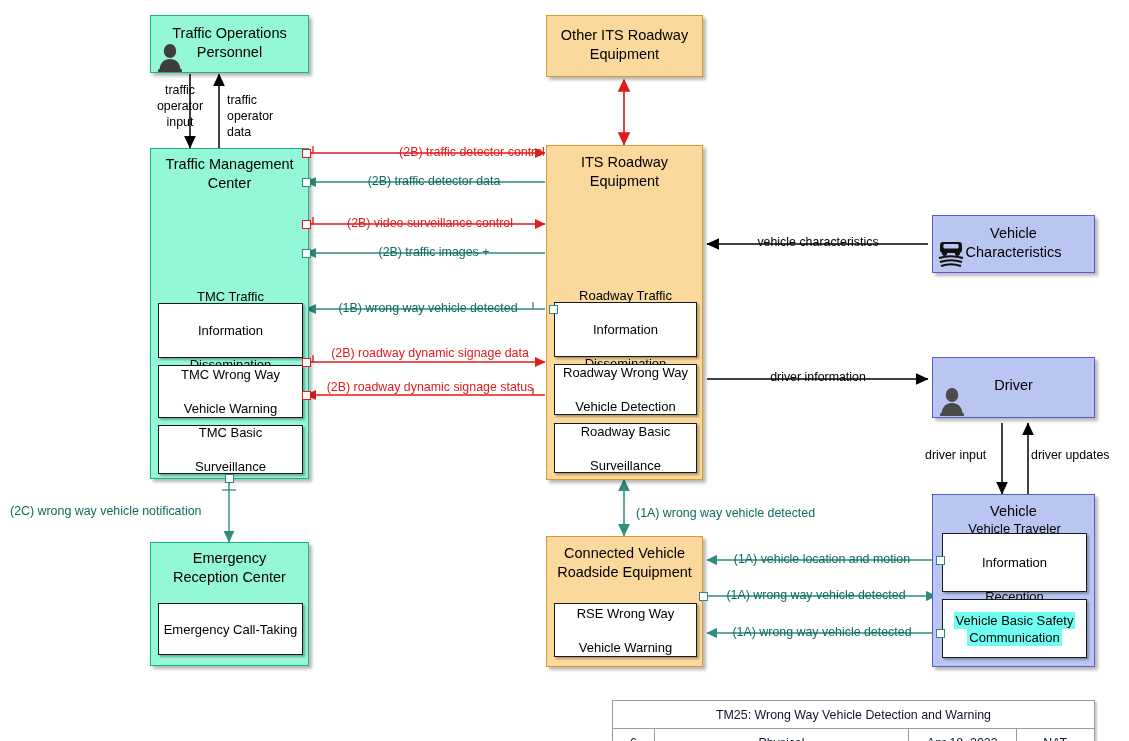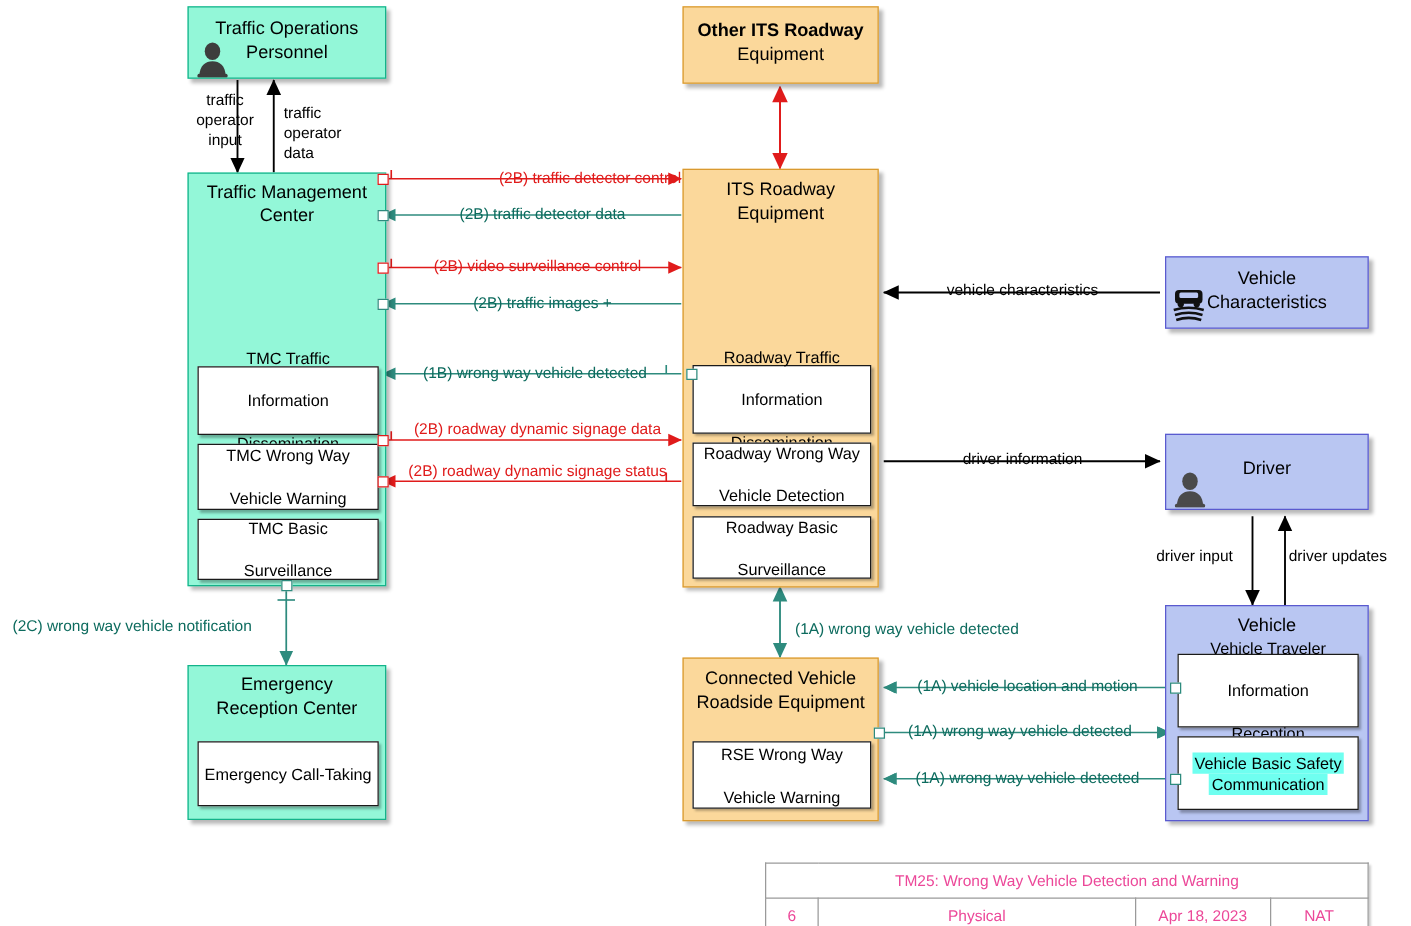--- a/index.html
+++ b/index.html
@@ -1,21 +1,21 @@
 <!DOCTYPE html>
 <html><head>
 <meta charset="utf-8">
 <style>
   html,body{margin:0;padding:0;background:#ffffff;}
   body{
     width:1129px;height:741px;position:relative;overflow:hidden;
     font-family:"Liberation Sans","DejaVu Sans",sans-serif;
     color:#000000;
   }
-  #canvas{position:absolute;left:0;top:2px;width:1129px;height:653px;}
+  #canvas{position:absolute;left:0;top:12px;width:1129px;height:653px;}
   svg#wires{position:absolute;left:0;top:0;width:1129px;height:741px;pointer-events:none;}
 
   
   .node{position:absolute;box-sizing:border-box;border:1px solid #808080;
         box-shadow:3px 3px 3px rgba(0,0,0,.28);}
   .node .title{position:absolute;left:0;right:0;text-align:center;
         font-size:14.5px;line-height:19px;}
   .node.center{background:#93F7D8;border-color:#14B38A;}
   .node.field{background:#FBD89B;border-color:#D99A30;}
   .node.terminator{background:#B9C6F2;border-color:#5A5ACF;}
@@ -41,21 +41,21 @@
   .port.teal{border:1.5px solid #2E8B7E;}
 
   
   .icon{position:absolute;}
 
   
   #legend{position:absolute;left:612px;top:688px;width:483px;
           border:1px solid #9a9a9a;border-collapse:collapse;background:#fff;
           box-shadow:2px 2px 2px rgba(0,0,0,.22);}
   #legend td{border:1px solid #9a9a9a;font-size:12.4px;text-align:center;
-             padding:4px 2px;color:#ec4899;}
+             padding:4px 2px;color:#0f172a;}
   #legend tr.r1 td{height:19px;}
   #legend tr.r2 td{height:19px;}
 </style>
 </head>
 <body>
 
 <div id="canvas">
 
   <svg id="wires" viewBox="0 0 1129 741">
     <defs>
@@ -181,21 +181,21 @@
     </div>
     <div class="title" style="top:25px;">
       <span>Reception Center</span>
     </div>
     <div class="sub" style="left:7px;top:60px;width:145px;height:52px;">
       <span>Emergency Call-Taking</span>
     </div>
   </div>
 
   <div class="node field" style="left:546px;top:3px;width:157px;height:62px;">
-    <div class="title" style="top:10px;font-weight:bold;">
+    <div class="title" style="top:10px;">
       <span>Other ITS Roadway</span>
     </div>
     <div class="title" style="top:29px;">
       <span>Equipment</span>
     </div>
   </div>
 
   <div class="node field" style="left:546px;top:133px;width:157px;height:335px;">
     <div class="title" style="top:7px;">
       <span>ITS Roadway</span>

